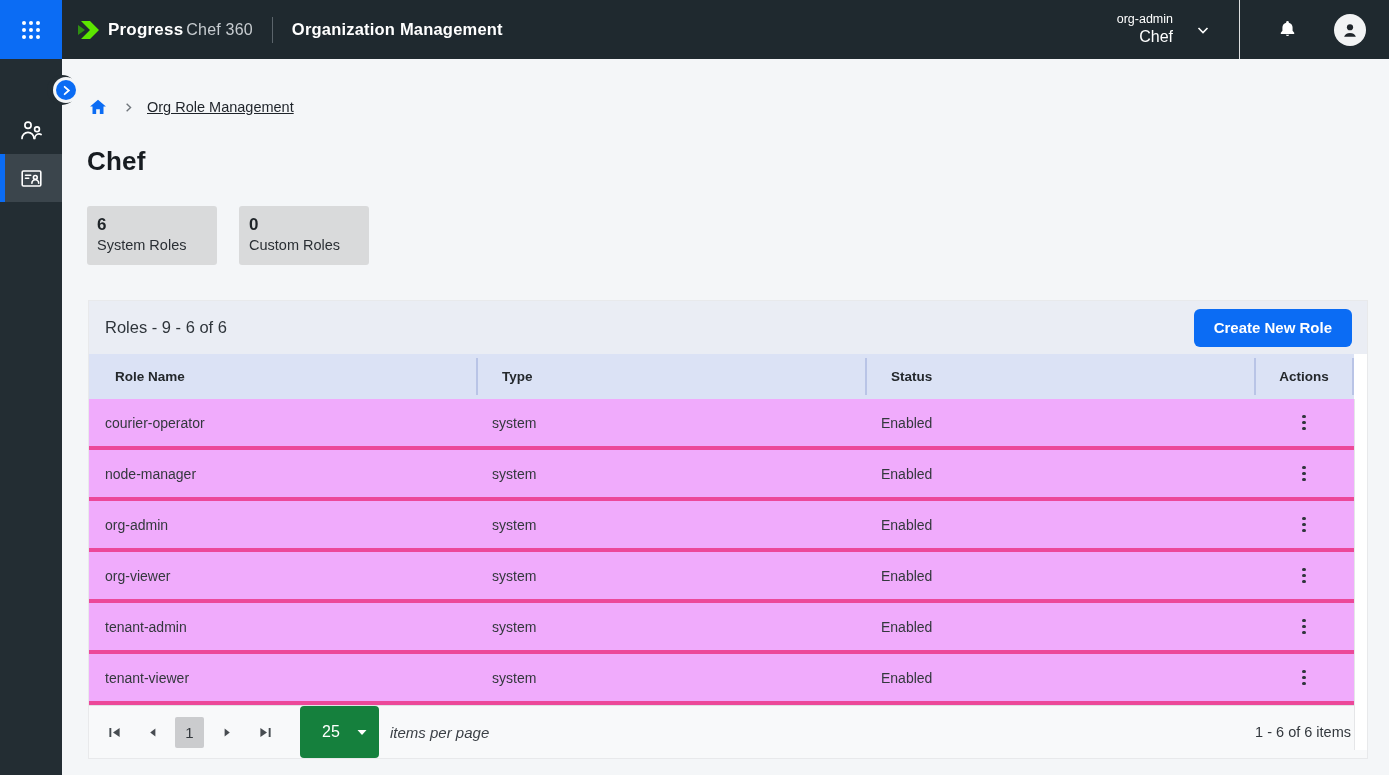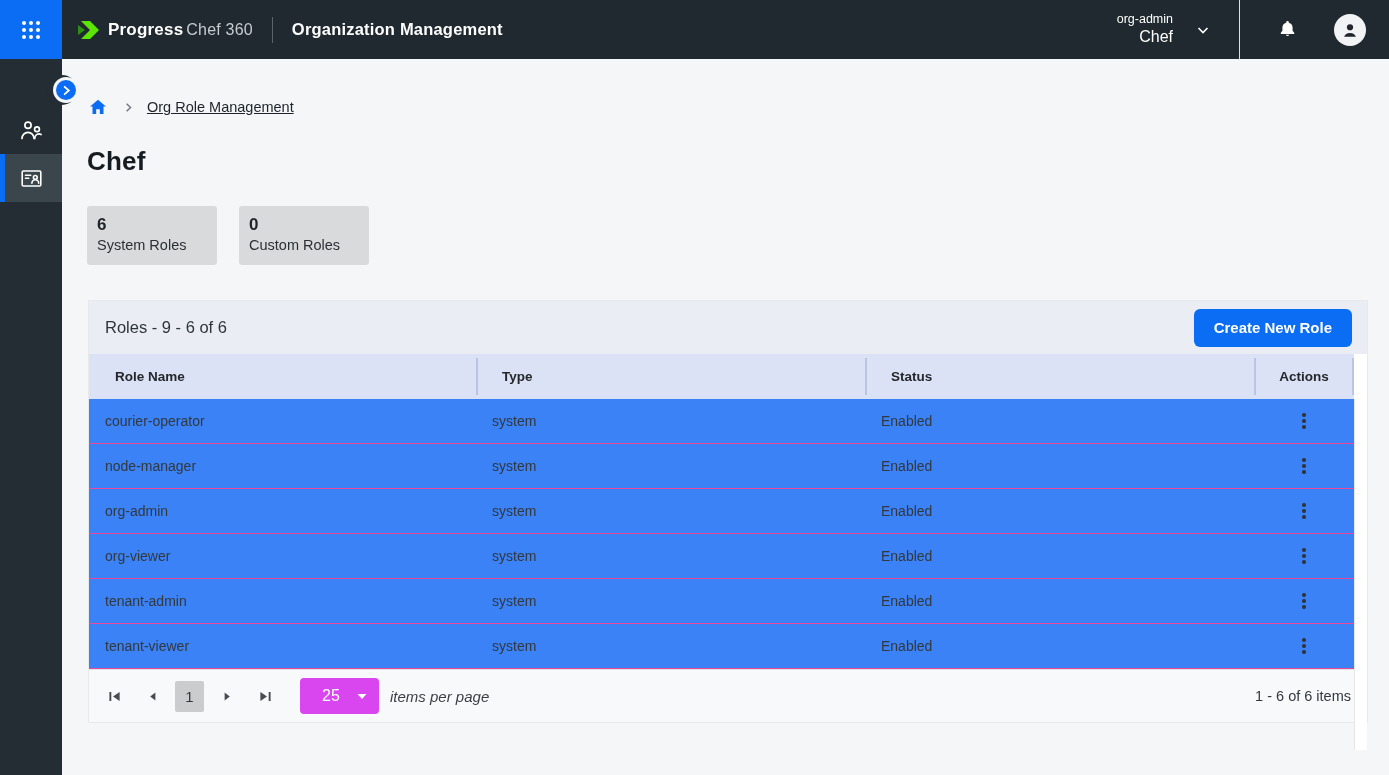--- a/index.html
+++ b/index.html
@@ -103,23 +103,23 @@
   }
   .th { font-size:13.5px; font-weight:bold; color:#24282c; padding-left:26px; position:relative; height:100%; display:flex; align-items:center; }
   .th.sep::before, .th.end::after {
     content:""; position:absolute; top:4px; bottom:4px; width:2px; background:#b9c4e6;
   }
   .th.sep::before { left:0; }
   .th.end::after { right:0; }
   .th.center { justify-content:center; padding-left:0; }
 
   .trow {
-    width:1265px; height:45px; background:#3b82f6; display:grid;
+    width:1265px; height:51px; background:#f0abfc; display:grid;
     grid-template-columns:387px 389px 389px 100px; align-items:center;
-    border-bottom:1px solid #ec4899;
+    border-bottom:4px solid #ec4899;
   }
   .td { font-size:14px; color:#33383d; padding-left:16px; }
   .td.center { display:flex; justify-content:center; padding-left:0; }
 
   .kebab-btn { background:none; border:none; cursor:pointer; display:flex; flex-direction:column;
     align-items:center; gap:2.5px; padding:6px 8px; }
   .kebab-btn .dot { width:3.5px; height:3.5px; border-radius:50%; background:#2f353b; }
 
   .gutter {
     position:absolute; right:0; top:98px; width:13px; height:351px;
@@ -129,21 +129,21 @@
   .grid-footer {
     height:53px; background:#f8f9fa; border-top:1px solid #e0e2e5;
     display:flex; align-items:center; padding:0 16px 0 10px;
   }
   .pg-nav { width:30px; height:30px; background:none; border:none; cursor:pointer;
     display:flex; align-items:center; justify-content:center; margin-right:8px; }
   .pg-current { width:29px; height:31px; background:#cbccce; border:none; border-radius:2px;
     font-size:15px; color:#33383d; cursor:pointer; margin-right:8px;
     font-family:"Liberation Sans", sans-serif; }
   .pg-size {
-    margin-left:12px; width:79px; height:36px; background:#d946ef; border:none; border-radius:4px;
+    margin-left:12px; width:79px; height:52px; background:#15803d; border:none; border-radius:4px;
     color:#ffffff; font-size:16px; cursor:pointer; display:flex; align-items:center;
     padding:0 12px 0 22px; font-family:"Liberation Sans", sans-serif;
   }
   .pg-size .caret { margin-left:auto; display:flex; }
   .pg-size-label { margin-left:11px; font-size:15px; color:#3a3f45;font-style:italic; }
   .pg-info { margin-left:auto; font-size:14.5px; color:#33383d; }
 </style>
 </head>
 <body>
 

